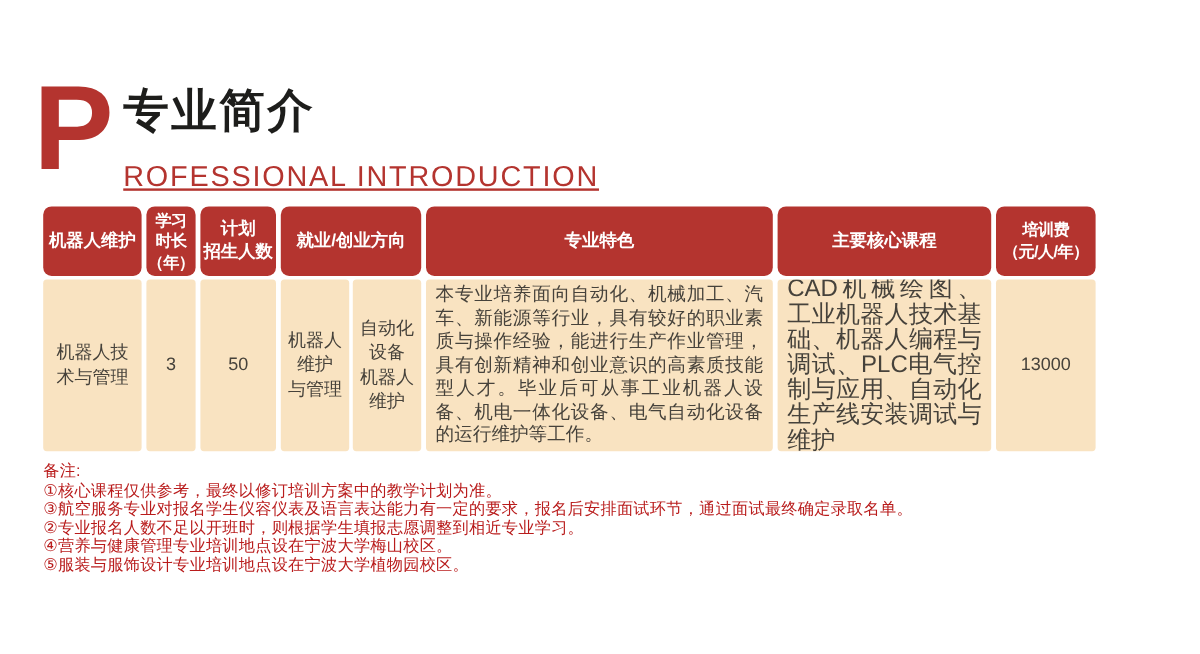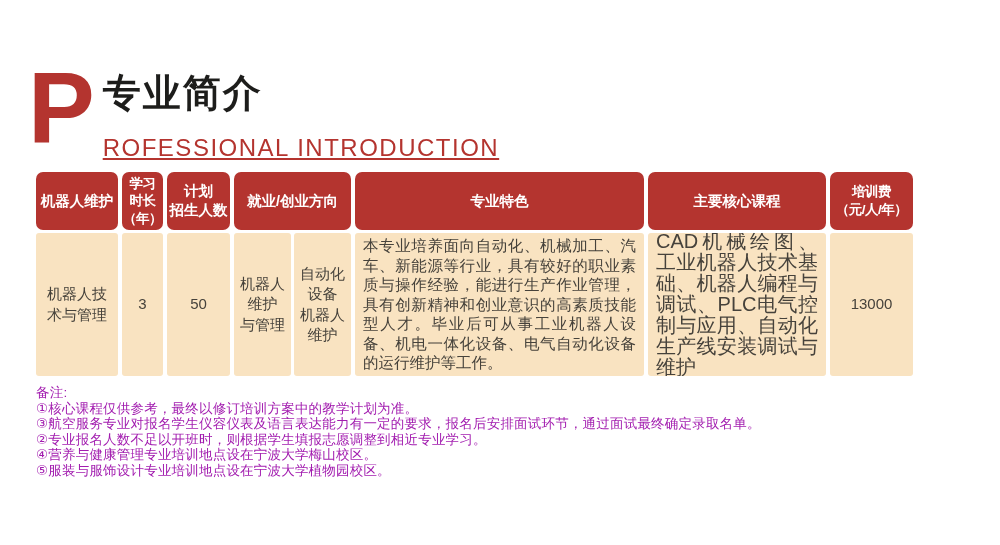--- a/index.html
+++ b/index.html
@@ -96,21 +96,21 @@
   }
   .bcell.courses .cell-text { font-size: 20px; line-height: 21px; }
 
   
   .notes {
     position: absolute;
     left: 36px; top: 385px;
     width: 930px;
     font-size: 13.5px;
     line-height: 15.6px;
-    color: #a21caf;
+    color: #b91c1c;
     letter-spacing: 0.2px;
   }
   .notes .note-line { white-space: nowrap; }
 </style>
 </head>
 <body>
 
 <div class="page">
 
   <div class="title-block">

